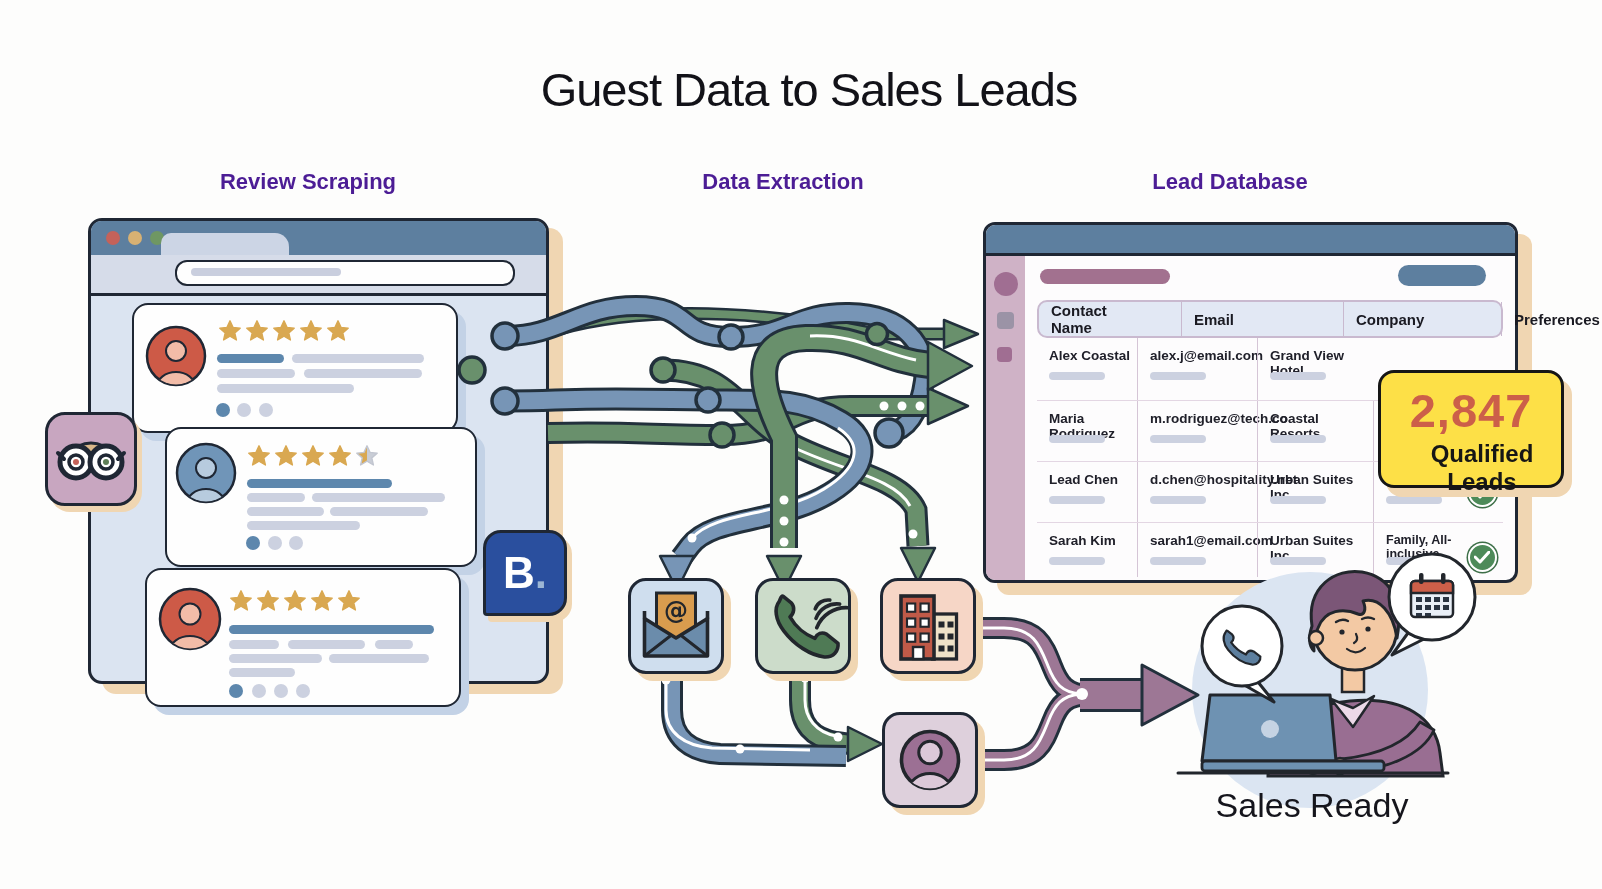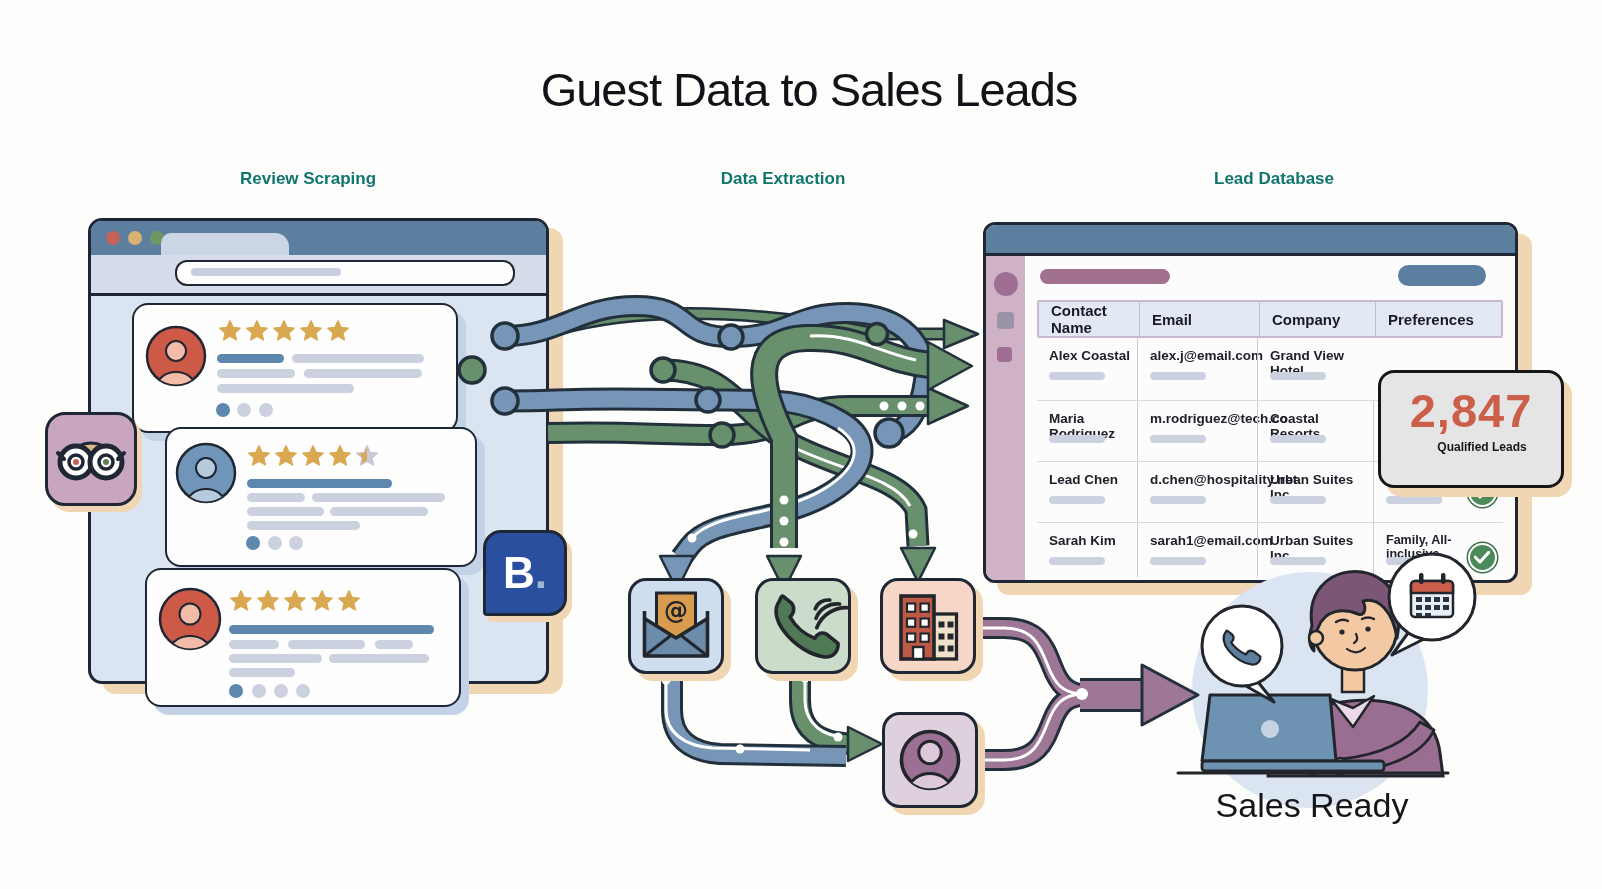--- a/index.html
+++ b/index.html
@@ -3,21 +3,21 @@
 <meta charset="utf-8">
 <style>
   html,body{margin:0;padding:0;background:#ffffff;}
   .canvas{position:relative;width:1602px;height:889px;background:#fdfdfc;overflow:hidden;
           font-family:"Liberation Sans",sans-serif;color:#15151c;}
   .abs{position:absolute;}
 
   
   .main-title{left:8px;top:62px;width:1602px;text-align:center;font-size:47px;font-weight:400;
               letter-spacing:-1px;color:#121218;}
-  .section-label{top:169px;font-size:17px;font-weight:700;color:#0f766e;transform:translateX(-50%);white-space:nowrap;}
+  .section-label{top:169px;font-size:22px;font-weight:700;color:#4c1d95;transform:translateX(-50%);white-space:nowrap;}
 
   
   .browser{left:88px;top:218px;width:455px;height:460px;background:#dbe4f1;border:3px solid #1f2734;
            border-radius:14px;box-shadow:14px 10px 0 #f0d6b2;z-index:1;}
   .browser-titlebar{left:0;top:0;width:100%;height:34px;background:#5d7f9f;border-radius:10px 10px 0 0;
                     border-bottom:3px solid #1f2734;}
   .traffic-dot{width:14px;height:14px;border-radius:50%;top:10px;}
   .browser-tab{left:70px;top:12px;width:128px;height:22px;background:#ccd5e5;border-radius:10px 14px 0 0;}
   .browser-toolbar{left:0;top:34px;width:100%;height:38px;background:#d6dce9;border-bottom:3px solid #1f2734;}
   .url-bar{left:84px;top:5px;width:336px;height:22px;background:#fefefe;border:2.5px solid #1f2734;border-radius:12px;}
@@ -46,55 +46,55 @@
   .db-topbar{left:0;top:0;width:100%;height:28px;background:#5d7f9f;border-bottom:3px solid #1f2734;}
   .db-sidebar{left:0;top:31px;width:39px;height:324px;background:#cfb2c6;}
   .db-avatar{left:8px;top:16px;width:24px;height:24px;border-radius:50%;background:#a06e92;}
   .db-sq1{left:11px;top:56px;width:17px;height:17px;border-radius:4px;background:#9b93a6;}
   .db-sq2{left:11px;top:91px;width:15px;height:15px;border-radius:4px;background:#a06e92;}
   .db-title-pill{left:54px;top:44px;width:130px;height:15px;border-radius:8px;background:#a2718f;}
   .db-action-pill{left:412px;top:40px;width:88px;height:21px;border-radius:11px;background:#5d7f9f;}
 
   .lead-table{left:1037px;top:300px;width:466px;z-index:2;font-size:13.5px;}
   .lt-header{display:grid;grid-template-columns:100px 120px 116px 130px;height:38px;align-items:center;
-             background:#e2e8f4;border:2px solid #c9b9cf;border-radius:2px;box-sizing:border-box;}
+             background:#e2e8f4;border:2px solid #c9b9cf;border-radius:10px;box-sizing:border-box;gap:42px;}
   .lt-header .hcell{padding-left:12px;font-size:15px;font-weight:700;color:#1a1a22;}
   .lt-header .hcell + .hcell{border-left:1.5px solid #c9b9cf;height:100%;display:flex;align-items:center;}
   .lt-row{display:grid;grid-template-columns:100px 120px 116px 130px;height:60px;
           border-bottom:1.5px solid #e3d6e3;position:relative;}
   .lt-cell{position:relative;padding:10px 4px 0 12px;font-weight:600;color:#20202a;}
   .lt-cell + .lt-cell{border-left:1.5px solid #d5c5d6;}
   .cell-pill{position:absolute;left:12px;top:34px;width:56px;height:8px;border-radius:4px;background:#ccd1e0;}
   .check{position:absolute;right:6px;top:16px;width:25px;height:25px;border-radius:50%;background:#4d8a59;
          border:2px solid #fff;box-shadow:0 0 0 1.5px #3c6e47;}
   .check svg{position:absolute;left:4px;top:6px;}
 
-  .leads-badge{left:1378px;top:370px;width:180px;height:112px;background:#e5e5e5;border:3px solid #161616;
+  .leads-badge{left:1378px;top:370px;width:180px;height:112px;background:#fde047;border:3px solid #161616;
                border-radius:16px;box-shadow:8px 9px 0 #f0d6b2;z-index:6;text-align:center;}
   .leads-badge .num{margin-top:10px;font-size:47px;font-weight:800;color:#cc5f49;letter-spacing:1px;}
-  .leads-badge .lbl{font-size:12px;font-weight:700;color:#161616;margin-top:2px;margin-left:22px;}
+  .leads-badge .lbl{font-size:24px;font-weight:700;color:#161616;margin-top:2px;margin-left:22px;}
 
   
   .xicon{width:90px;height:90px;border:3px solid #1f2734;border-radius:18px;box-shadow:7px 7px 0 #f0d6b2;z-index:5;}
   .xicon svg{position:absolute;left:0;top:0;}
 
   .pipes{left:0;top:0;z-index:4;pointer-events:none;}
   .scene{left:1150px;top:548px;z-index:3;}
   .bubble{z-index:6;}
   .sales-ready{left:1182px;top:786px;width:260px;text-align:center;font-size:34px;font-weight:400;color:#15151c;z-index:6;}
 </style>
 </head>
 <body>
 
 <div class="canvas">
 
   <div class="abs main-title">Guest Data to Sales Leads</div>
   <div class="abs section-label" style="left:308px;">Review Scraping</div>
   <div class="abs section-label" style="left:783px;">Data Extraction</div>
-  <div class="abs section-label" style="left:1230px;margin-left:44px;">Lead Database</div>
+  <div class="abs section-label" style="left:1230px;">Lead Database</div>
 
   <div class="abs browser">
     <div class="abs browser-titlebar">
       <span class="abs traffic-dot" style="left:15px;background:#c4625a;"></span>
       <span class="abs traffic-dot" style="left:37px;background:#d8b173;"></span>
       <span class="abs traffic-dot" style="left:59px;background:#6f9763;"></span>
       <span class="abs browser-tab"></span>
     </div>
     <div class="abs browser-toolbar">
       <div class="abs url-bar">

